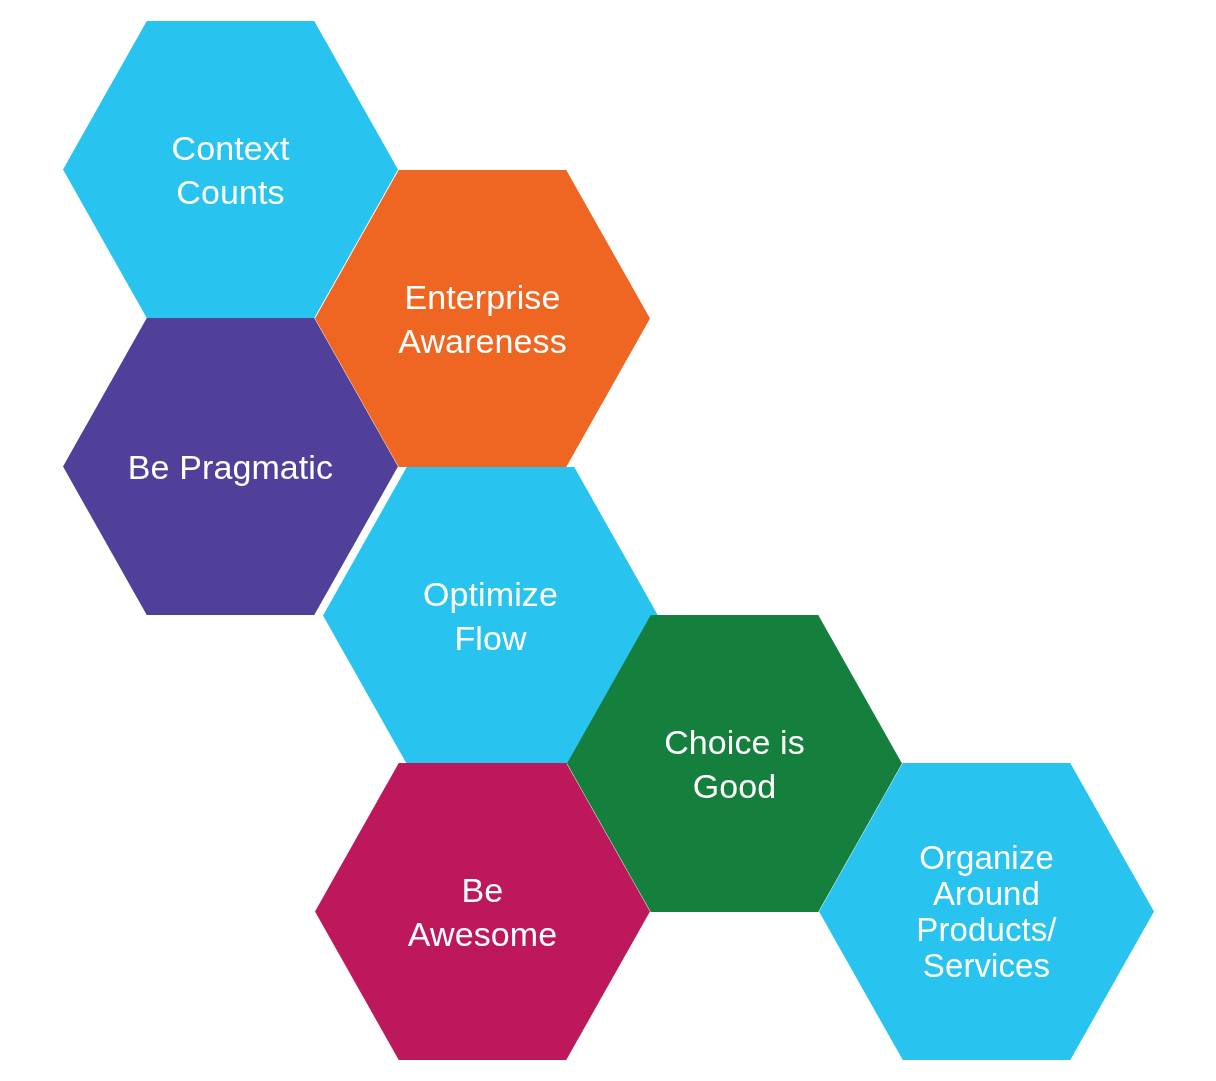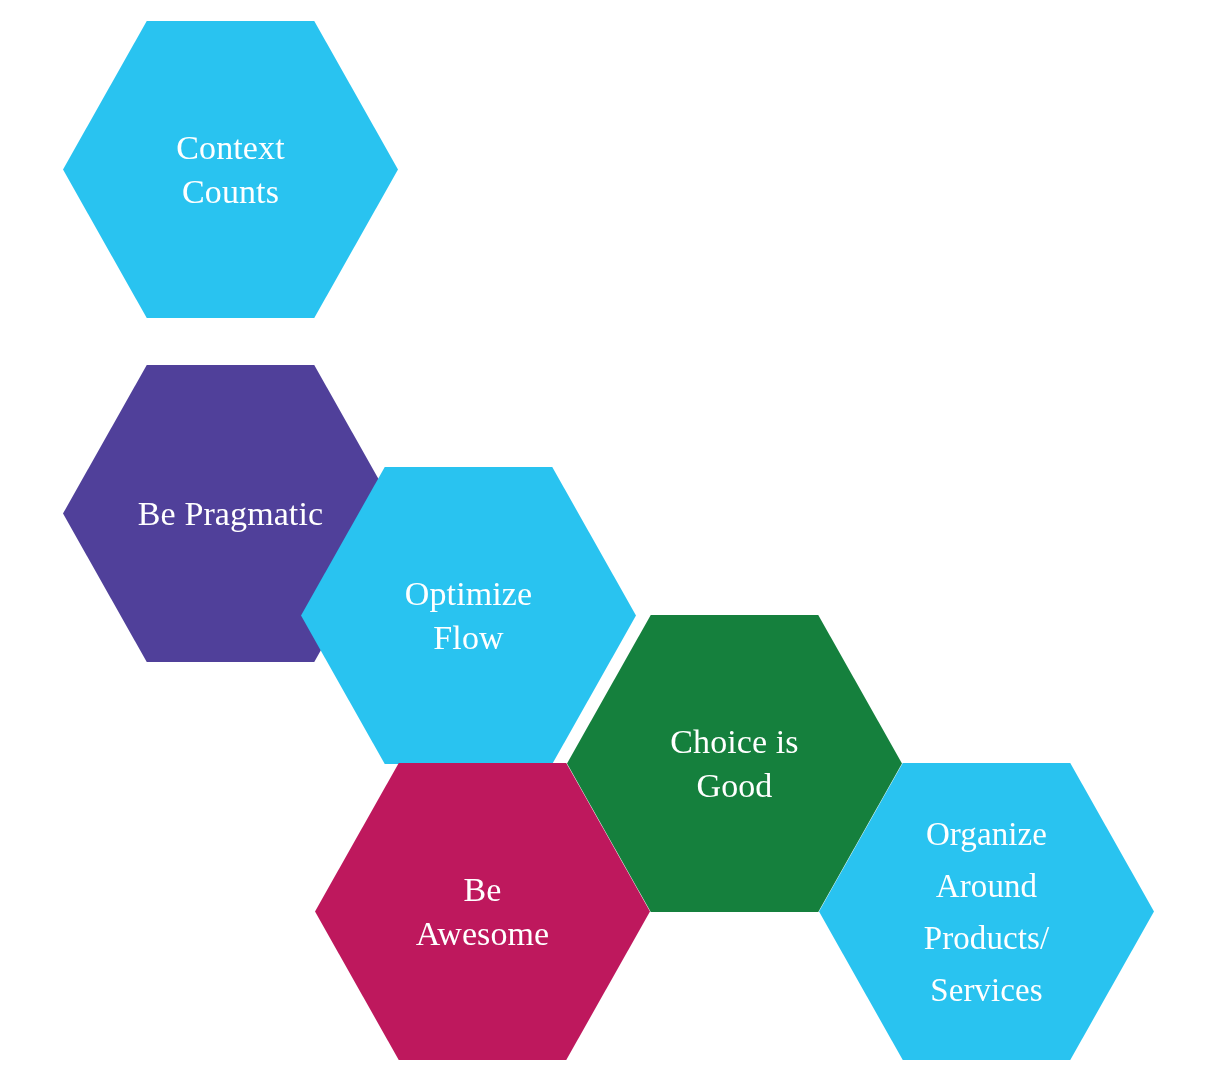--- a/index.html
+++ b/index.html
@@ -25,54 +25,58 @@
     height: 297px;
     -webkit-clip-path: polygon(25% 0%, 75% 0%, 100% 50%, 75% 100%, 25% 100%, 0% 50%);
     clip-path: polygon(25% 0%, 75% 0%, 100% 50%, 75% 100%, 25% 100%, 0% 50%);
     display: flex;
     align-items: center;
     justify-content: center;
     box-sizing: border-box;
   }
   .hex-label {
     color: #ffffff;
-    font-family: Liberation Serif, serif;
+    font-family: Liberation Sans, sans-serif;
     font-size: 34px;
     line-height: 44px;
     font-weight: 400;
     text-align: center;
     letter-spacing: 0.1px;
     white-space: pre-line;
     padding: 0 34px;
     box-sizing: border-box;
     width: 100%;
   }
   .hex-label.small {
     font-size: 33px;
-    line-height: 52px;
+    line-height: 36px;
     padding: 0 42px;
   }
 </style>
 </head>
 <body>
 
 <div id="canvas" style="background: rgb(255, 255, 255);">
 
   <div class="hex" style="left: 63px; top: 21px; background: rgb(41, 195, 240);">
     <div class="hex-label">Context
 Counts</div>
   </div>
 
+  <div class="hex" style="left: 315px; top: 170px; background: rgb(239, 101, 34);">
+    <div class="hex-label">Enterprise
+Awareness</div>
+  </div>
 
-  <div class="hex" style="left: 63px; top: 318px; background: rgb(80, 64, 154); margin-top: 47px;">
+  <div class="hex" style="left: 63px; top: 318px; background: rgb(80, 64, 154);">
     <div class="hex-label">Be Pragmatic</div>
   </div>
 
 
-  <div class="hex" style="left: 301px; top: 467px; background: rgb(41, 195, 240);">
+  <div class="hex" style="left: 323px; top: 467px; background: rgb(41, 195, 240);">
     <div class="hex-label">Optimize
 Flow</div>
   </div>
 
   <div class="hex" style="left: 567px; top: 615px; background: #15803d;">
     <div class="hex-label">Choice is
 Good</div>
   </div>
 
   <div class="hex" style="left: 315px; top: 763px; background: #be185d;">

